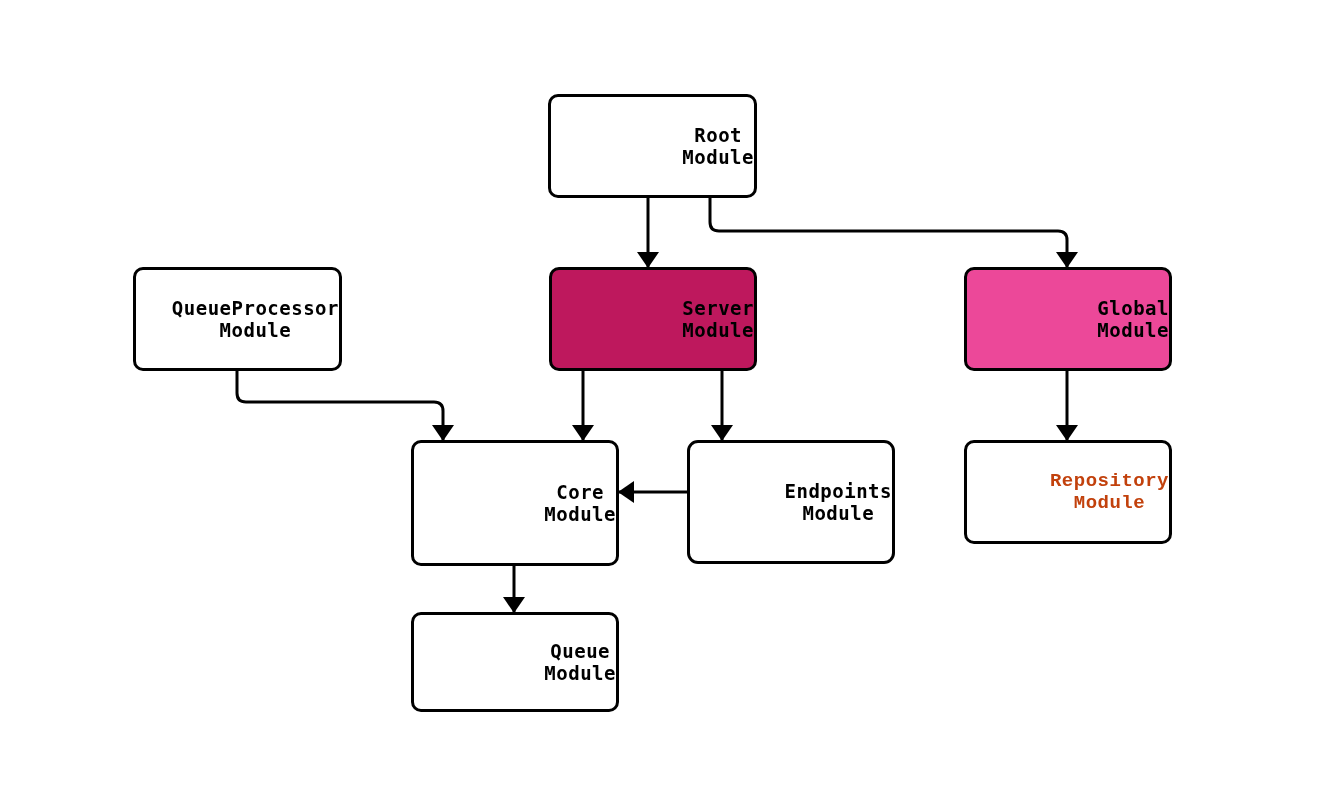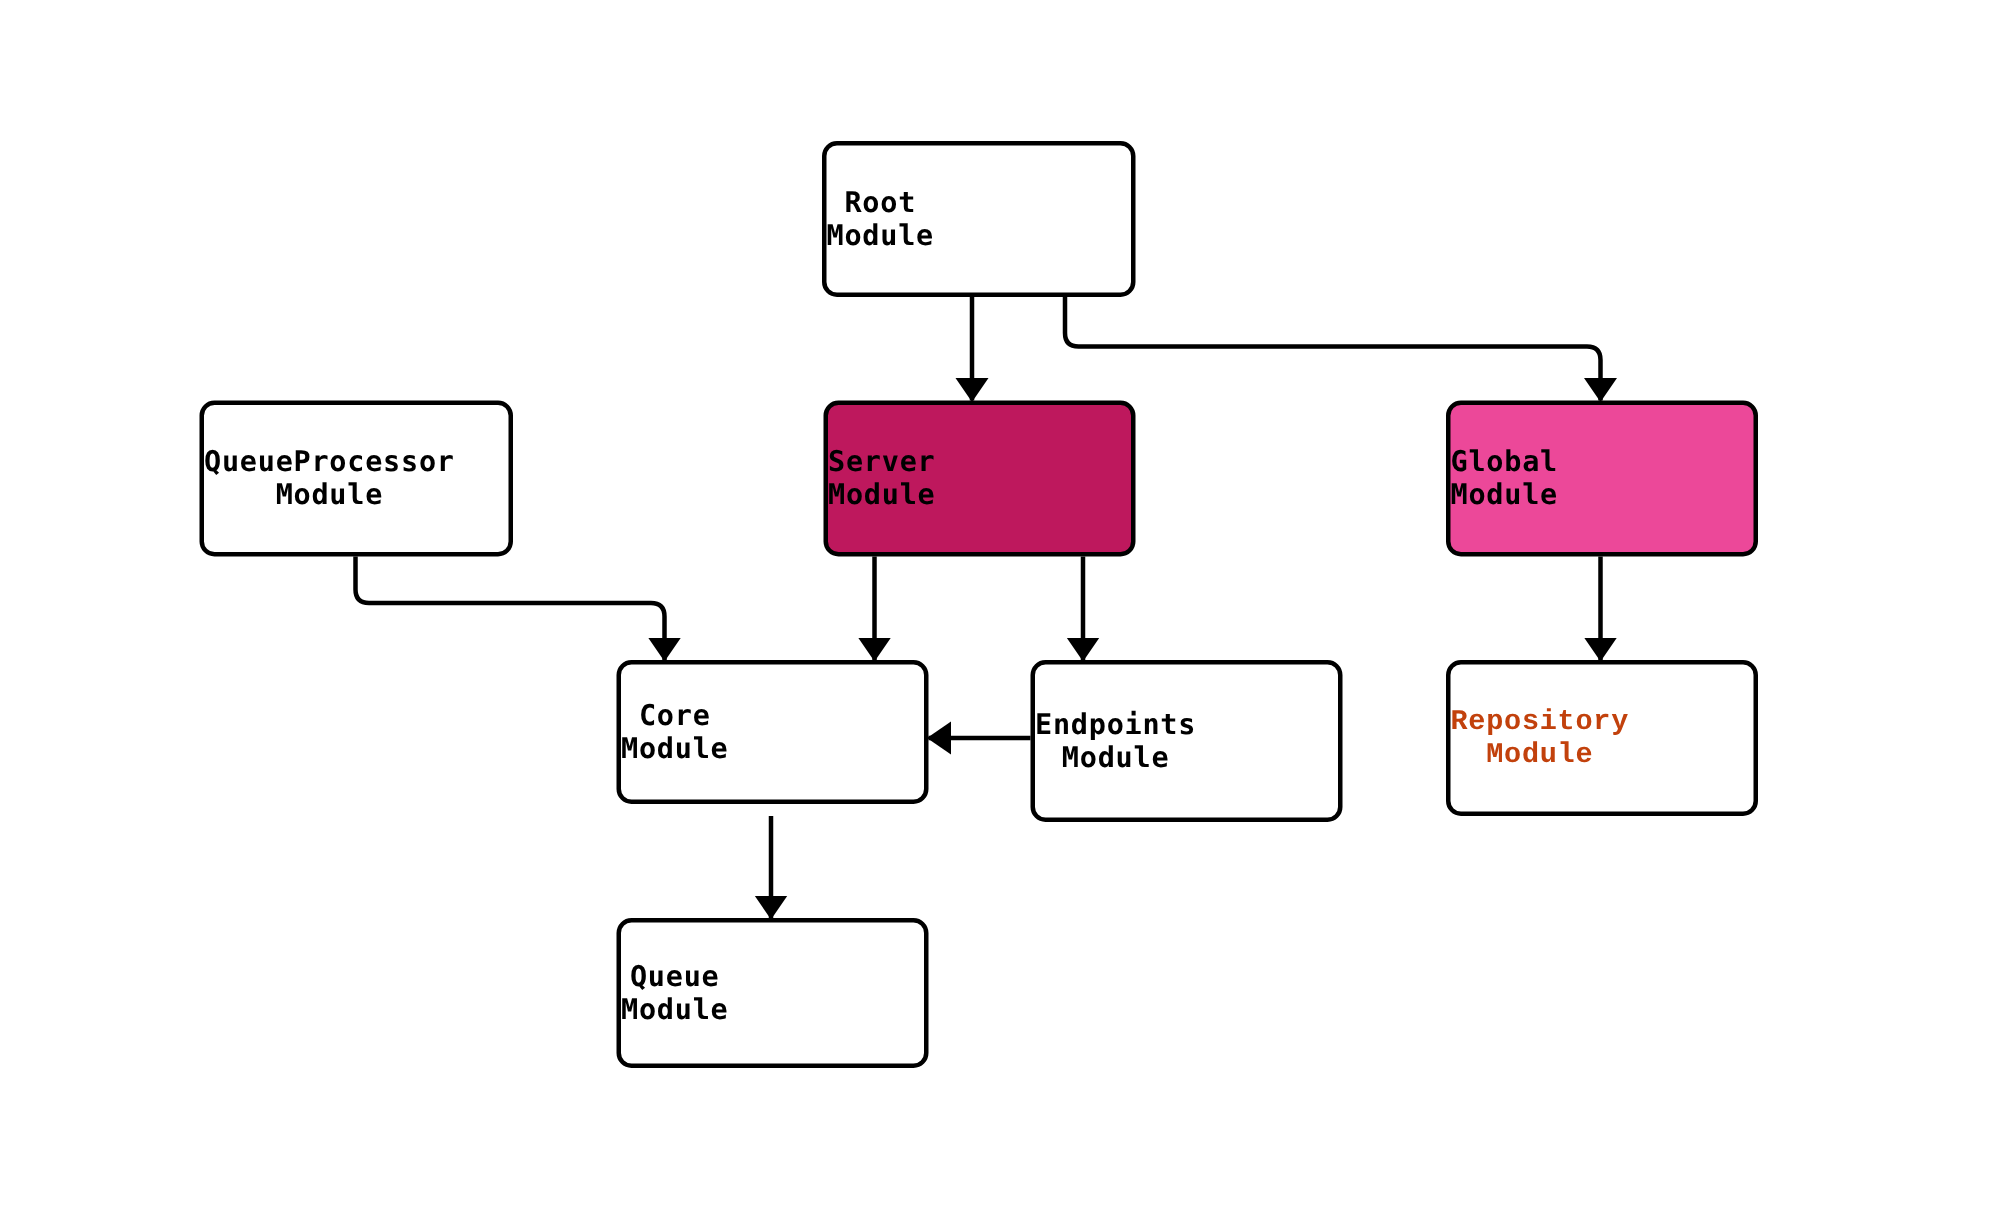--- a/index.html
+++ b/index.html
@@ -30,21 +30,21 @@
     stroke-linejoin: round;
   }
   .node {
     position: absolute;
     box-sizing: border-box;
     border: 3px solid #000000;
     border-radius: 10px;
     background: #ffffff;
     display: flex;
     align-items: center;
-    justify-content: flex-start;
+    justify-content: flex-end;
     text-align: center;
   }
   .node-label {
     font-weight: bold;
     font-size: 19px;
     line-height: 22px;
     color: #000000;
     white-space: pre-line;
     letter-spacing: 0.5px;
   }
@@ -80,25 +80,25 @@
 Module</div>
       </div>
       <div class="node" style="left: 549px; top: 267px; width: 208px; height: 104px; border-color: rgb(0, 0, 0); background: #be185d;">
         <div class="node-label" style="color: rgb(0, 0, 0);">Server
 Module</div>
       </div>
       <div class="node" style="left: 964px; top: 267px; width: 208px; height: 104px; border-color: rgb(0, 0, 0); background: #ec4899;">
         <div class="node-label" style="color: rgb(0, 0, 0);">Global
 Module</div>
       </div>
-      <div class="node" style="left: 411px; top: 440px; width: 208px; height: 96px; border-color: rgb(0, 0, 0); background: rgb(255, 255, 255);">
+      <div class="node" style="left: 411px; top: 440px; width: 208px; height: 126px; border-color: rgb(0, 0, 0); background: rgb(255, 255, 255);">
         <div class="node-label" style="color: rgb(0, 0, 0);">Core
 Module</div>
       </div>
-      <div class="node" style="left: 687px; top: 440px; width: 208px; height: 108px; border-color: rgb(0, 0, 0); background: rgb(255, 255, 255);">
+      <div class="node" style="left: 687px; top: 440px; width: 208px; height: 124px; border-color: rgb(0, 0, 0); background: rgb(255, 255, 255); border-radius: 11px;">
         <div class="node-label" style="color: rgb(0, 0, 0);">Endpoints
 Module</div>
       </div>
       <div class="node" style="left: 964px; top: 440px; width: 208px; height: 104px; border-color: rgb(0, 0, 0); background: rgb(255, 255, 255);">
         <div class="node-label" style="color: #c2410c; font-family: Liberation Mono, monospace;">Repository
 Module</div>
       </div>
       <div class="node" style="left: 411px; top: 612px; width: 208px; height: 100px; border-color: rgb(0, 0, 0); background: rgb(255, 255, 255);">
         <div class="node-label" style="color: rgb(0, 0, 0);">Queue
 Module</div>

